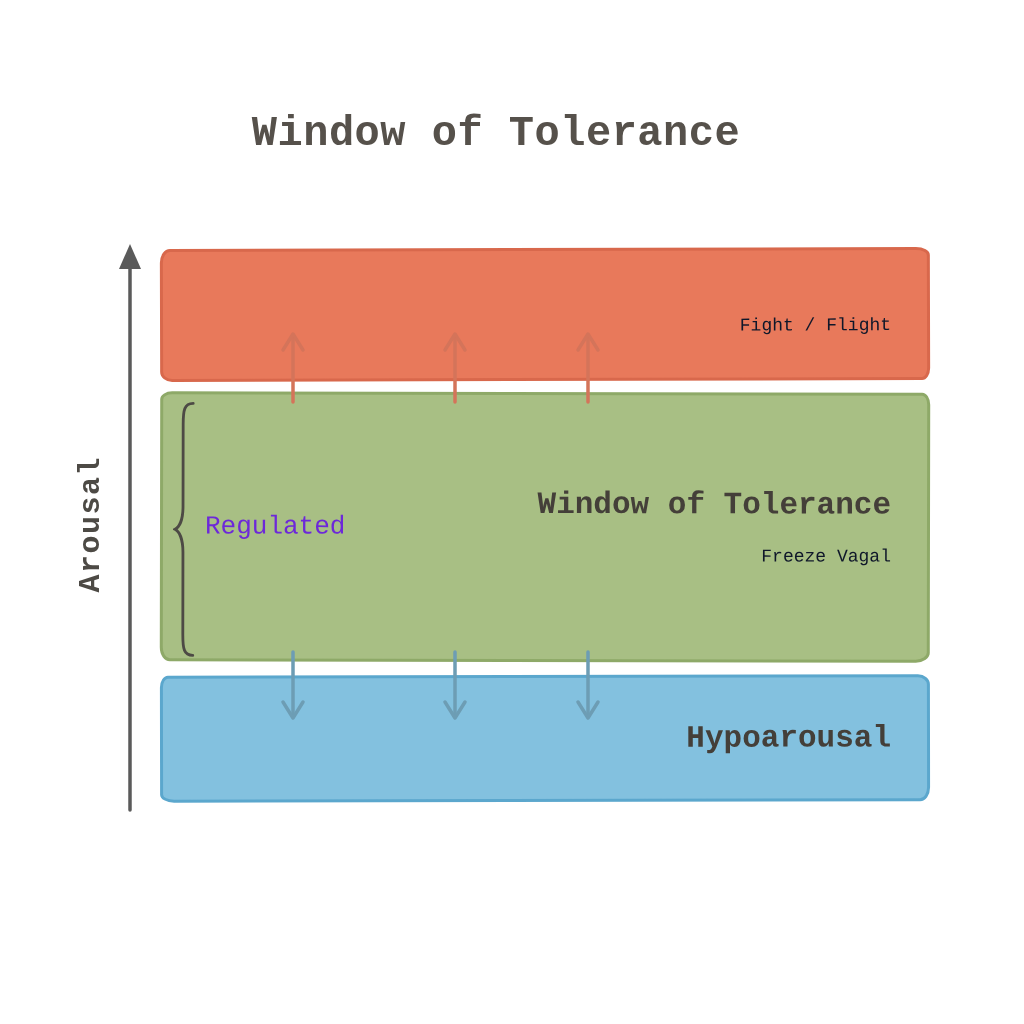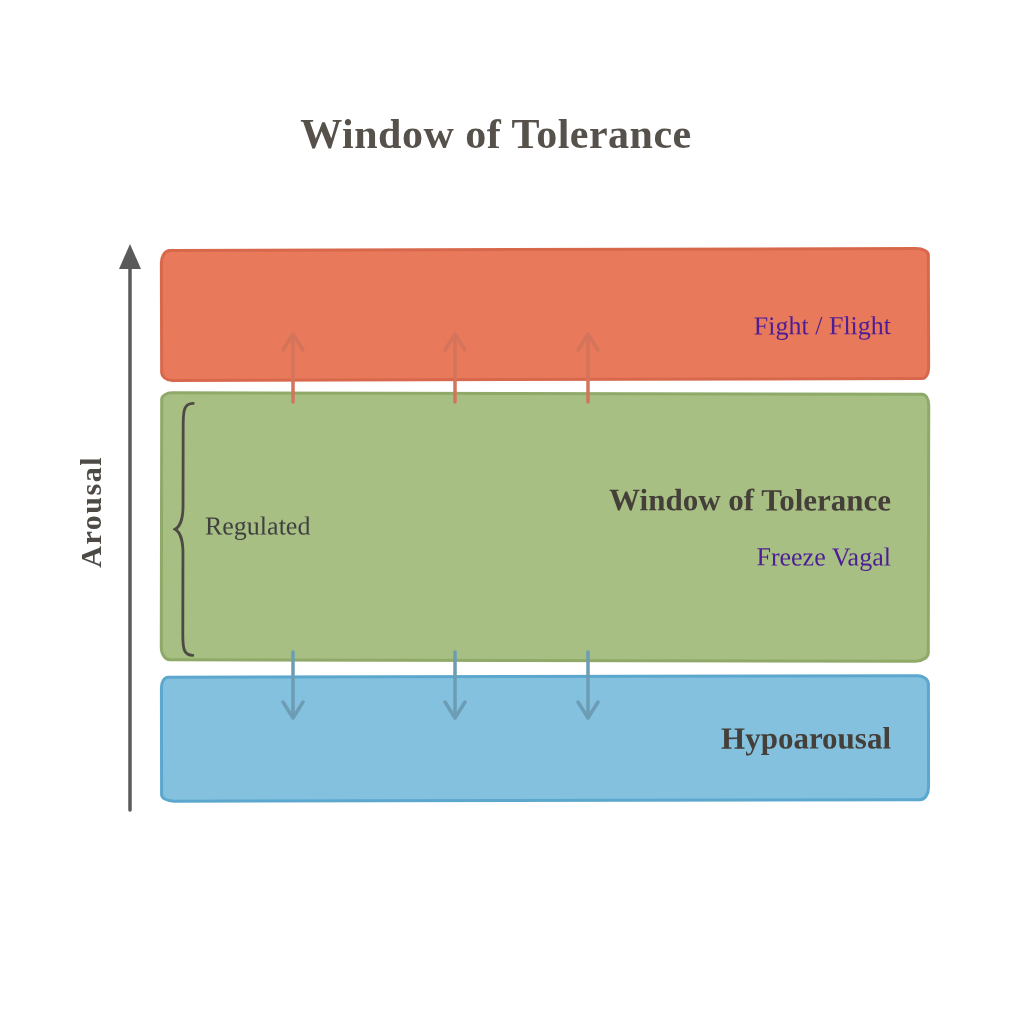--- a/index.html
+++ b/index.html
@@ -5,21 +5,21 @@
   html, body {
     margin: 0;
     padding: 0;
     background: #ffffff;
   }
   .canvas {
     position: relative;
     width: 992px;
     height: 1024px;
     background: #ffffff;
-    font-family: Liberation Serif, serif;
+    font-family: Liberation Mono, monospace;
     overflow: hidden;
     border-radius: 25px;
   }
   .diagram-title {
     position: absolute;
     top: 110px;
     left: 0;
     width: 100%;
     text-align: center;
     font-size: 42px;
@@ -78,39 +78,39 @@
     border-radius: 8px 12px 10px 14px / 12px 10px 14px 8px;
     transform: rotate(-0.1deg);
   }
   .band-title {
     font-size: 31px;
     font-weight: 700;
     color: #443f39;
     line-height: 1.15;
   }
   .band-subtitle {
-    font-size: 26px;
+    font-size: 18px;
     font-weight: 500;
-    color: #4c1d95;
+    color: #0f172a;
     margin-top: 24px;
     line-height: 1.15;
   }
   .brace-svg {
     position: absolute;
     left: 10px;
     top: 6px;
   }
   .regulated-label {
     position: absolute;
     left: 42px;
     top: 50%;
     transform: translateY(-50%);
     font-size: 26px;
     font-weight: 500;
-    color: #404040;
+    color: #6d28d9;
   }
   .arrow-svg {
     position: absolute;
   }
 </style>
 </head>
 <body>
 
 <div class="canvas">
 

